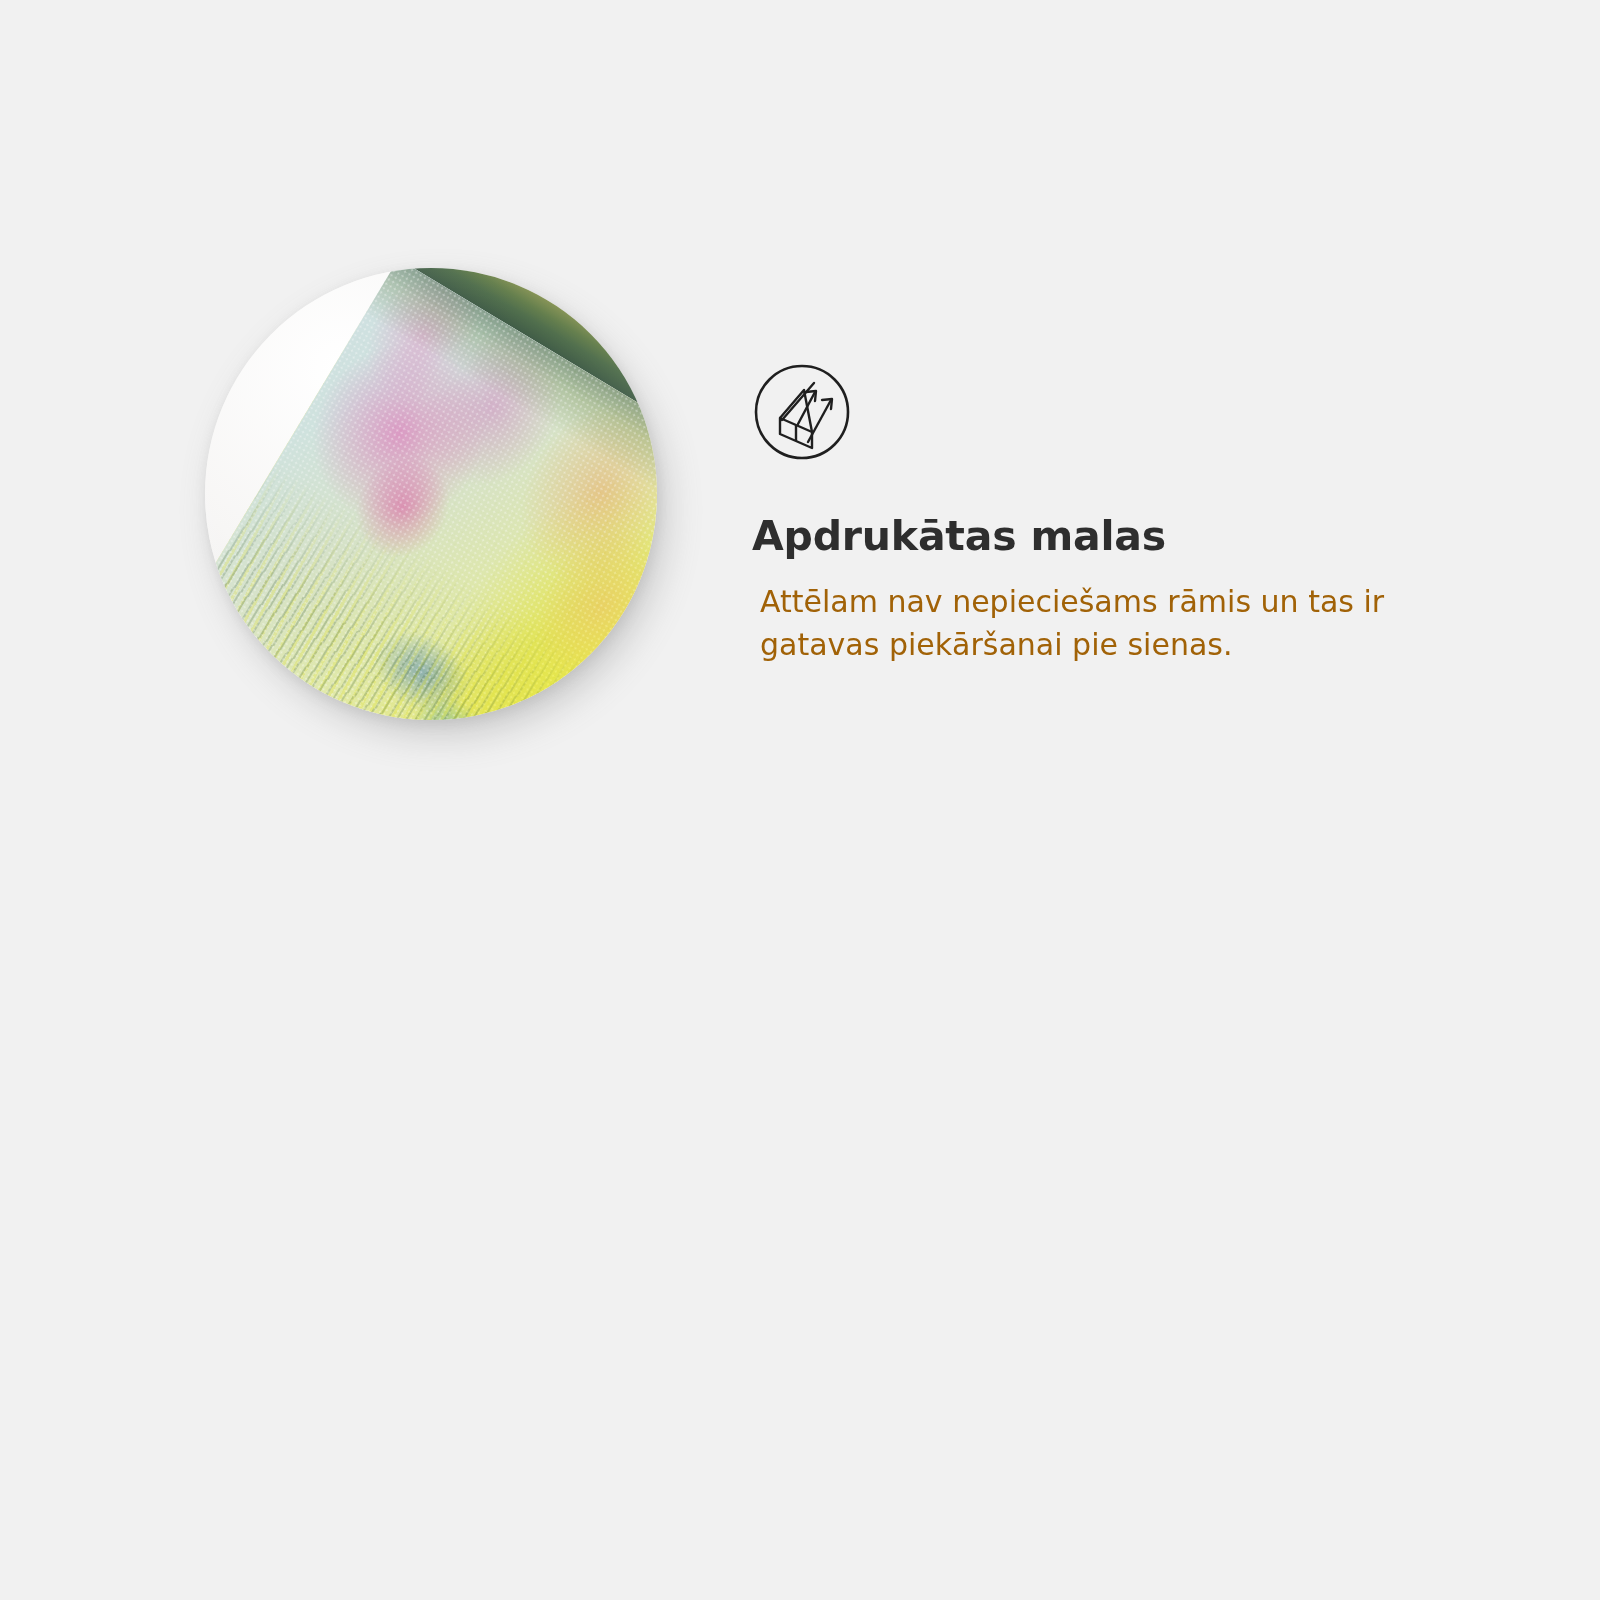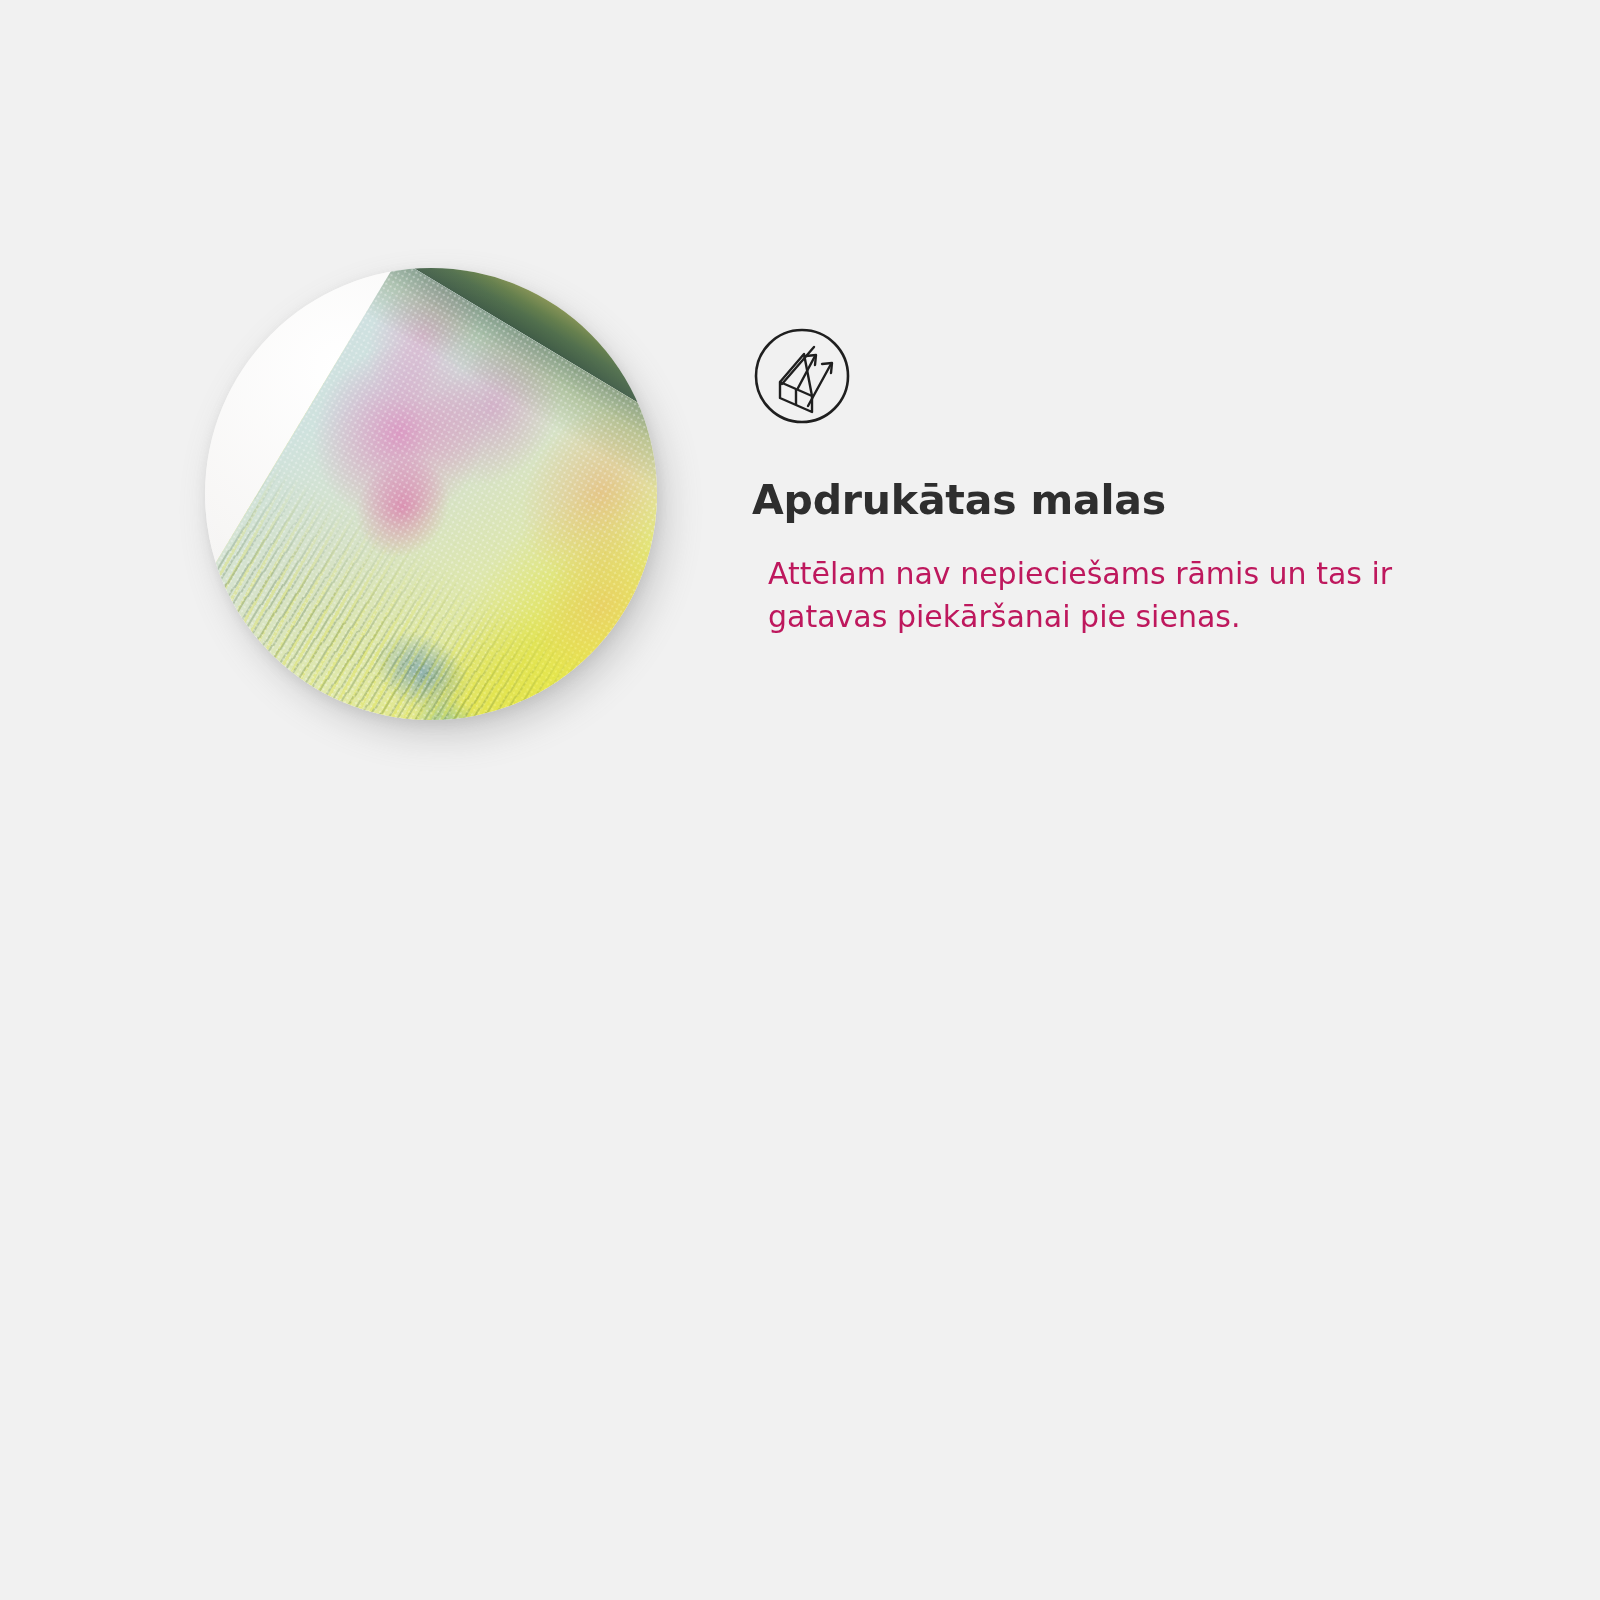--- a/index.html
+++ b/index.html
@@ -153,42 +153,42 @@
     inset: 0;
     background: radial-gradient(circle at 50% 50%, rgba(255,255,255,0) 56%, rgba(255,255,255,0.10) 82%, rgba(255,255,255,0.22) 100%);
     pointer-events: none;
   }
 
   
   .text-col {
     position: absolute;
     left: 752px;
   }
-  #text-0 { top: 326px; width: 740px; }
+  #text-0 { top: 362px; width: 740px; }
 
   .feature-icon {
     width: 100px;
     height: 100px;
     display: block;
   }
   .feature-title {
     font-size: 41px;
     font-weight: 700;
     color: #2e2e2e;
     letter-spacing: -0.2px;
     line-height: 1.1;
     margin: 0;
   }
   #title-0 { padding-top: 52px; }
   .feature-desc {
     font-size: 30px;
     font-weight: 400;
-    color: #be185d;
+    color: #a16207;
     line-height: 1.42;
-    margin: 16px;
+    margin: 8px;
     padding-top: 14px;
     max-width: 720px;
   }
 </style>
 </head>
 <body>
 
 <div class="page">
 
   <section class="feature" id="feature-0">

